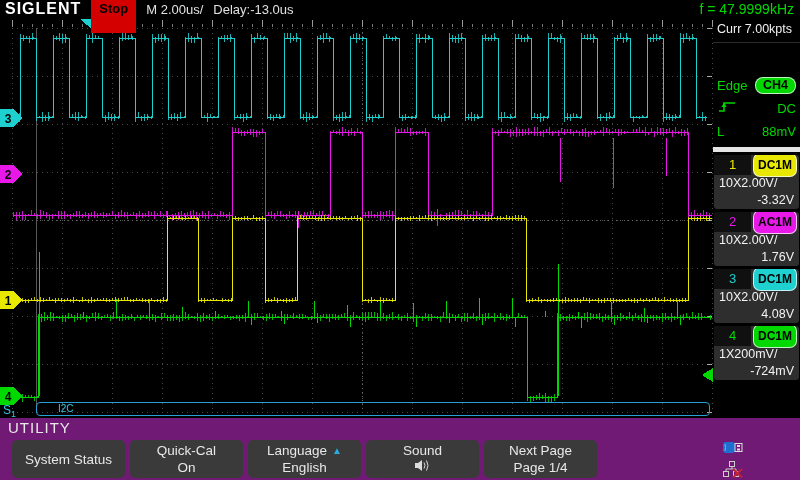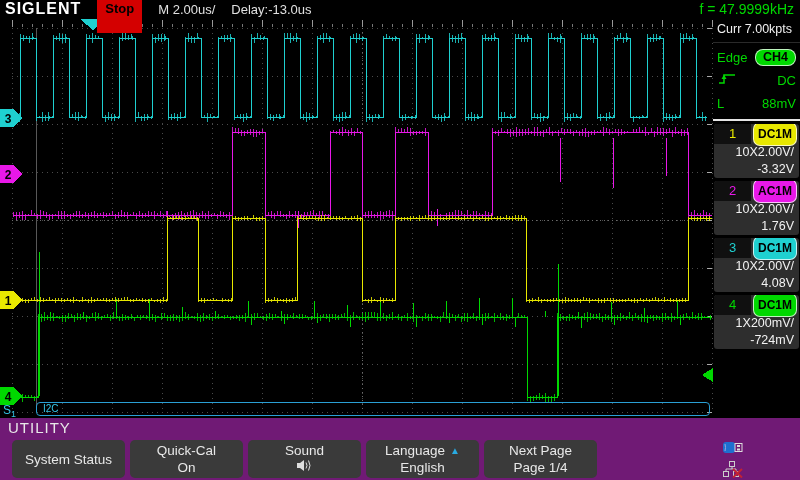--- a/index.html
+++ b/index.html
@@ -1,52 +1,52 @@
 <!DOCTYPE html>
 <html><head>
 <meta charset="utf-8">
 <style>
   html,body{margin:0;padding:0;background:#000;}
   body{width:800px;height:480px;position:relative;overflow:hidden;
        font-family:"Liberation Sans",sans-serif;color:#e8e8e8;}
 
   
   .header{position:absolute;top:0;left:0;width:800px;height:18px;background:#000;
-          display:flex;align-items:center;gap:16px;padding-left:5px;box-sizing:border-box;z-index:6;}
+          display:flex;align-items:center;gap:10px;padding-left:5px;box-sizing:border-box;z-index:6;}
   .logo{font-weight:bold;font-size:16px;letter-spacing:1px;color:#fff;}
   .stop-badge{background:#d40000;color:#000000;font-weight:bold;font-size:13px;
               padding:16px 8px;height:16px;line-height:16px;}
   .tb{font-size:13px;color:#e0e0e0;}
   .freq{margin-left:auto;margin-right:6px;color:#00d800;font-size:14px;}
 
   
   .scope{position:absolute;top:18px;left:0;width:713px;height:400px;background:#000;}
   .scope svg{position:absolute;top:0;left:0;}
   .i2c-bar{position:absolute;left:36px;top:384px;width:674px;height:14px;
            border:1px solid #2a9fd4;border-radius:4px;box-sizing:border-box;
-           font-size:10px;color:#35c7e8;line-height:12px;padding-left:6px;}
+           font-size:10px;color:#35c7e8;line-height:12px;padding-left:21px;}
   .s1{position:absolute;left:3px;top:385px;color:#35c7e8;font-size:12px;}
   .s1 sub{font-size:9px;}
 
   
   .sidebar{position:absolute;left:713px;top:18px;width:87px;height:400px;background:#000;}
   .acq{padding:2px 0 3px 4px;font-size:12.5px;line-height:19px;color:#f0f0f0;border-bottom:1px solid #2a2a2a;}
-  .trig{padding:3px 3px 4px 3px;color:#00d800;font-size:13px;border-bottom:2px solid #e5e5e5;}
+  .trig{padding:3px 3px 4px 3px;color:#00d800;font-size:13px;border-bottom:5px solid #e5e5e5;margin-top:28px;}
   .trig-row{display:flex;justify-content:space-between;align-items:center;height:23px;padding:0 1px;}
   .pill{background:#00d800;color:#000;font-weight:bold;font-size:12.5px;border-radius:8px;
         padding:0 7px;border:1px solid rgba(255,255,255,.75);line-height:15px;}
   .ch-box{margin:3px 0 0 1px;width:85px;height:54px;background:#2e2e2e;border-radius:3px;
           font-size:12.5px;color:#f2f2f2;box-sizing:border-box;overflow:hidden;}
   .ch-top{display:flex;height:20px;align-items:center;}
   .ch-num{width:37px;background:#101010;height:20px;line-height:20px;text-align:center;
           color:var(--ch);font-size:13px;}
   .ch-coupling{margin-left:auto;margin-right:2px;background:var(--ch);color:#000;font-weight:bold;
                font-size:12px;border-radius:7px;padding:4px 4px;line-height:14px;
                border:1px solid rgba(255,255,255,.75);}
-  .ch-row{display:flex;justify-content:flex-end;padding:0 5px;height:17px;line-height:17px;}
+  .ch-row{display:flex;justify-content:flex-start;padding:0 5px;height:17px;line-height:17px;}
   .ch-row.single{justify-content:flex-end;}
 
   
   .bottom{position:absolute;top:418px;left:0;width:800px;height:62px;background:#701a75;}
   .menu-title{position:absolute;left:8px;top:1px;font-size:15px;color:#e8e8e8;letter-spacing:1px;}
   .menu{position:absolute;left:12px;top:22px;display:flex;gap:5px;}
   .btn{width:113px;height:38px;background:#3a3a3a;border-radius:5px;display:flex;flex-direction:column;
        justify-content:center;align-items:center;font-size:13.5px;color:#e8e8e8;line-height:17px;cursor:default;}
   .l1row{display:flex;align-items:center;gap:5px;}
   .lang-arrow{color:#29abe2;font-size:10px;}
@@ -187,35 +187,35 @@
   <div class="menu">
     <div class="btn">
       <span>System Status</span>
         <span></span>
     </div>
     <div class="btn">
       <span>Quick-Cal</span>
         <span>On</span>
     </div>
     <div class="btn">
+      <span class="l1row">
+        <span>Language</span>
+        <span class="lang-arrow">▲</span>
+      </span>
+      <span>English</span>
+    </div>
+    <div class="btn">
       <span>Sound</span>
       <span>
         <svg width="18" height="13" viewBox="0 0 18 13">
           <polygon points="1,4 4,4 8,1 8,12 4,9 1,9" fill="#ddd"></polygon>
           <path d="M10 3.5 Q12 6.5 10 9.5" stroke="#ddd" fill="none"></path>
           <path d="M12.5 1.5 Q15.5 6.5 12.5 11.5" stroke="#ddd" fill="none"></path>
         </svg>
       </span>
-    </div>
-    <div class="btn">
-      <span class="l1row">
-        <span>Language</span>
-        <span class="lang-arrow">▲</span>
-      </span>
-      <span>English</span>
     </div>
     <div class="btn">
       <span>Next Page</span>
         <span>Page 1/4</span>
     </div>
   </div>
   <div class="status-icons">
     <span>
       <svg width="22" height="13" viewBox="0 0 22 13">
         <rect x="1" y="1" width="12" height="11" rx="3" fill="#1e6fd0"></rect>

